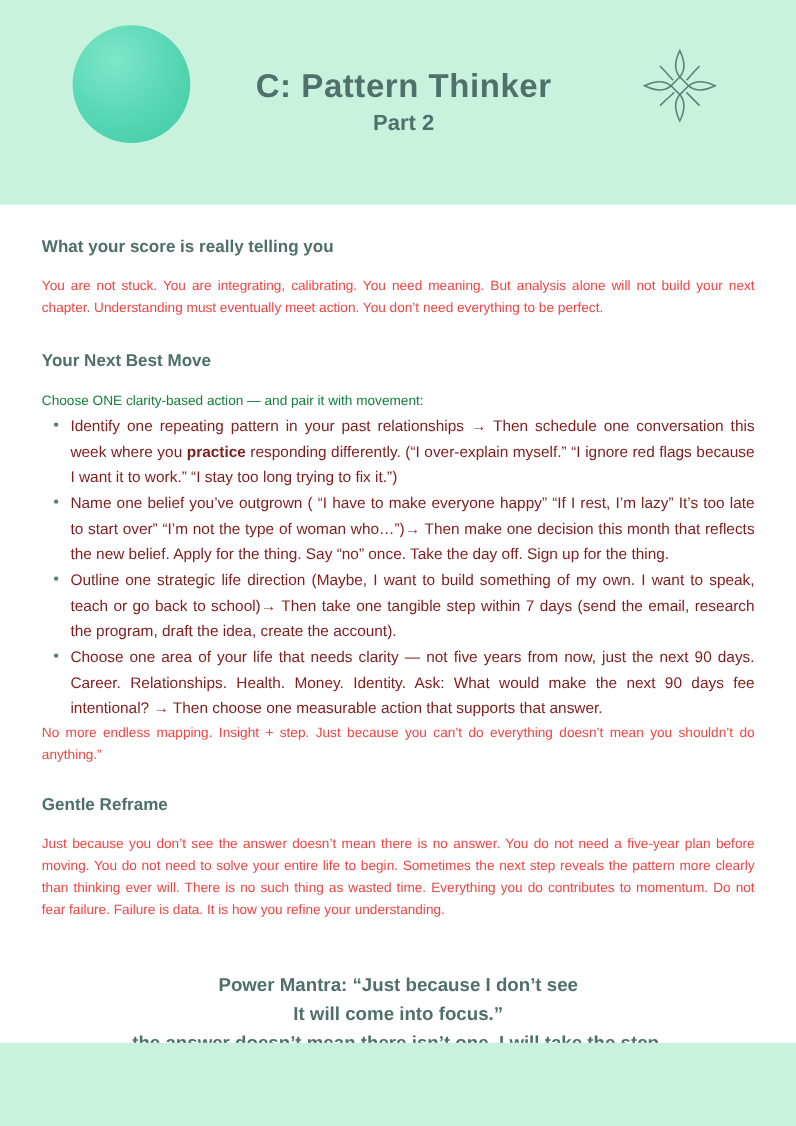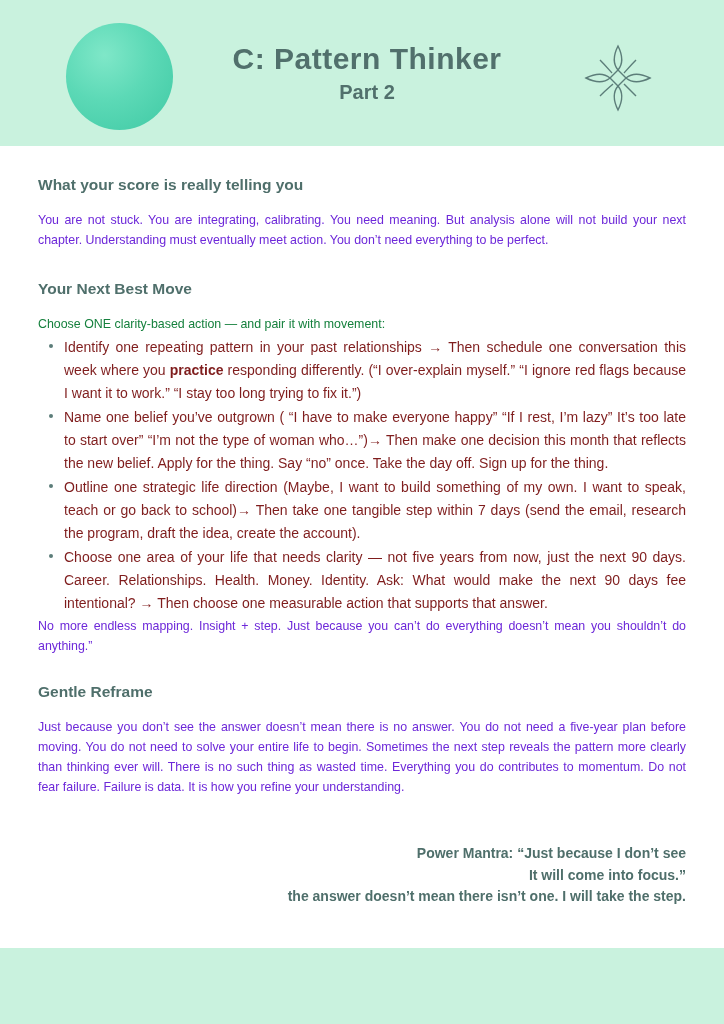--- a/index.html
+++ b/index.html
@@ -18,21 +18,21 @@
     position: relative;
     width: 724px;
     height: 1024px;
     background: #ffffff;
     box-sizing: border-box;
     padding: 0 0 0 0;
   }
   
   .header {
     position: relative;
-    height: 146px;
+    height: 186px;
     background: #c9f2de;
     display: flex;
     align-items: center;
     justify-content: center;
   }
   .header-circle {
     position: absolute;
     left: 66px;
     top: 23px;
     width: 107px;
@@ -76,21 +76,21 @@
     font-weight: bold;
     color: #4f6f6b;
     margin: 30px 0 16px 0;
   }
   h2.section-title.tight {
     margin-top: 26px;
   }
   p.body-text {
     font-size: 12.4px;
     line-height: 1.62;
-    color: #6d28d9;
+    color: #ef4444;
     text-align: justify;
     margin: 0 0 6px 0;
   }
   p.lead-line {
     font-size: 12.4px;
     line-height: 1.62;
     color: #15803d;
     margin: 0 0 2px 0;
   }
   ul.actions {
@@ -112,22 +112,22 @@
     position: absolute;
     left: -13px;
     top: 8px;
     width: 4px;
     height: 4px;
     border-radius: 50%;
     background: #5c7d79;
   }
   .mantra-block {
     margin-top: 46px;
-    text-align: right;
-    font-size: 14px;
+    text-align: center;
+    font-size: 17px;
     font-weight: bold;
     line-height: 1.55;
     color: #4f6f6b;
   }
   .mantra-line { display: block; }
   
   .footer {
     position: absolute;
     left: 0;
     bottom: 0;

